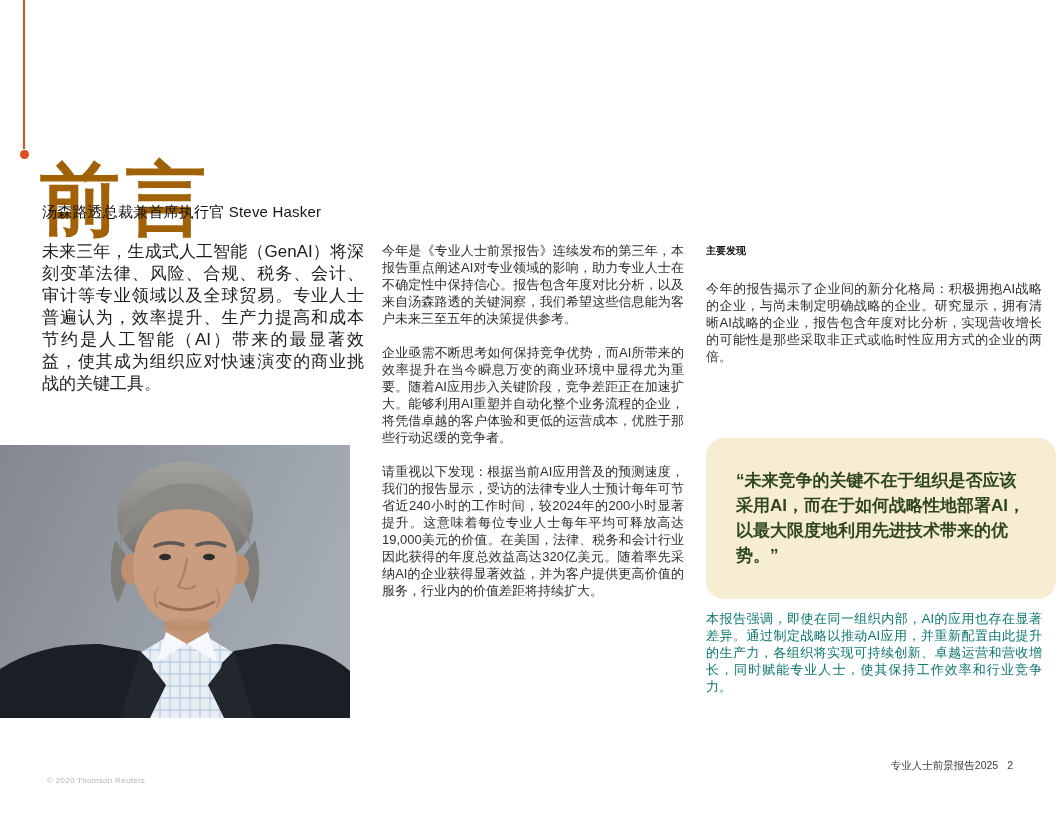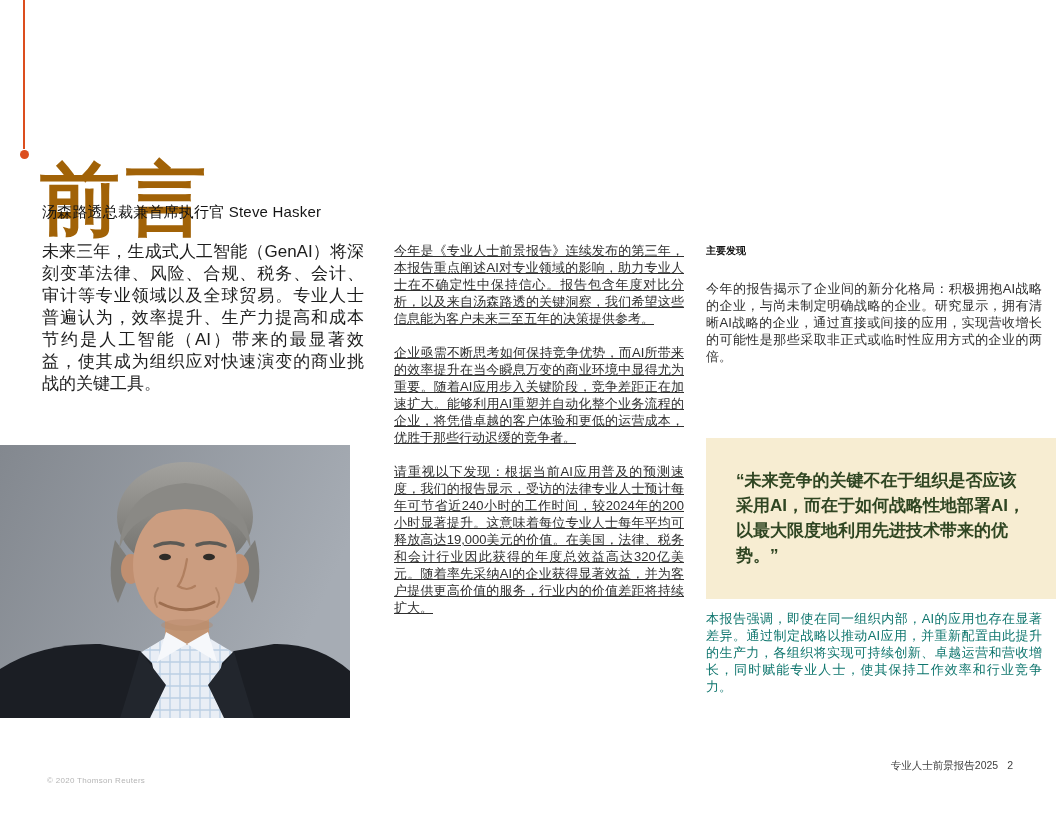--- a/index.html
+++ b/index.html
@@ -23,32 +23,32 @@
     position:absolute; left:42px; top:241px; width:322px;
     font-size:17px; line-height:22px; color:#1d1d1d; text-align:justify;
   }
   .photo { position:absolute; left:0; top:445px; width:350px; height:273px; }
   .photo svg { display:block; }
 
   .col-mid {
     position:absolute; left:378px; top:242px; width:306px;
     font-size:13px; line-height:17px; color:#2f2f2f; text-align:justify;
   }
-  .col-mid p { margin:0 0 17px 16px;text-decoration:underline; }
+  .col-mid p { margin:0 0 17px 4px; }
 
   .col-right {
     position:absolute; left:706px; top:242px; width:336px;
     font-size:13px; line-height:17px; color:#2f2f2f; text-align:justify;
   }
   .key-heading { margin:0 0 21px 0; font-size:10px; font-weight:700; color:#101010; }
   .col-right p { margin:0 0 17px 0; }
 
   .quote-box {
     position:absolute; left:706px; top:438px; width:350px; height:161px;
-    background:#F7EDD2; box-sizing:border-box; padding:30px 26px 0 30px;
+    background:#F7EDD2; box-sizing:border-box; padding:30px 26px 0 30px;border-radius:18px;
   }
   .quote-text {
     font-size:17px; font-weight:700; line-height:25px; color:#2F4522;
   }
   .closing {
     position:absolute; left:706px; top:610px; width:336px;
     font-size:13px; line-height:17px; color:#0f766e; text-align:justify;
   }
 
   .footer-copyright {
@@ -130,21 +130,21 @@
   </div>
 
   <div class="col-mid">
     <p>今年是《专业人士前景报告》连续发布的第三年，本报告重点阐述AI对专业领域的影响，助力专业人士在不确定性中保持信心。报告包含年度对比分析，以及来自汤森路透的关键洞察，我们希望这些信息能为客户未来三至五年的决策提供参考。</p>
     <p>企业亟需不断思考如何保持竞争优势，而AI所带来的效率提升在当今瞬息万变的商业环境中显得尤为重要。随着AI应用步入关键阶段，竞争差距正在加速扩大。能够利用AI重塑并自动化整个业务流程的企业，将凭借卓越的客户体验和更低的运营成本，优胜于那些行动迟缓的竞争者。</p>
     <p>请重视以下发现：根据当前AI应用普及的预测速度，我们的报告显示，受访的法律专业人士预计每年可节省近240小时的工作时间，较2024年的200小时显著提升。这意味着每位专业人士每年平均可释放高达19,000美元的价值。在美国，法律、税务和会计行业因此获得的年度总效益高达320亿美元。随着率先采纳AI的企业获得显著效益，并为客户提供更高价值的服务，行业内的价值差距将持续扩大。</p>
   </div>
 
   <div class="col-right">
     <h2 class="key-heading">主要发现</h2>
-    <p>今年的报告揭示了企业间的新分化格局：积极拥抱AI战略的企业，与尚未制定明确战略的企业。研究显示，拥有清晰AI战略的企业，通过直接或间接的应用，实现营收增长的可能性是那些采取非正式或临时性应用方式的企业的两倍。</p>
+    <p>今年的报告揭示了企业间的新分化格局：积极拥抱AI战略的企业，与尚未制定明确战略的企业。研究显示，拥有清晰AI战略的企业，报告包含年度对比分析，实现营收增长的可能性是那些采取非正式或临时性应用方式的企业的两倍。</p>
   </div>
 
   <div class="quote-box">
     <div class="quote-text">“未来竞争的关键不在于组织是否应该采用AI，而在于如何战略性地部署AI，以最大限度地利用先进技术带来的优势。”</div>
   </div>
 
   <div class="closing">本报告强调，即使在同一组织内部，AI的应用也存在显著差异。通过制定战略以推动AI应用，并重新配置由此提升的生产力，各组织将实现可持续创新、卓越运营和营收增长，同时赋能专业人士，使其保持工作效率和行业竞争力。</div>
 
   <div class="footer-copyright">© 2020 Thomson Reuters</div>
 

